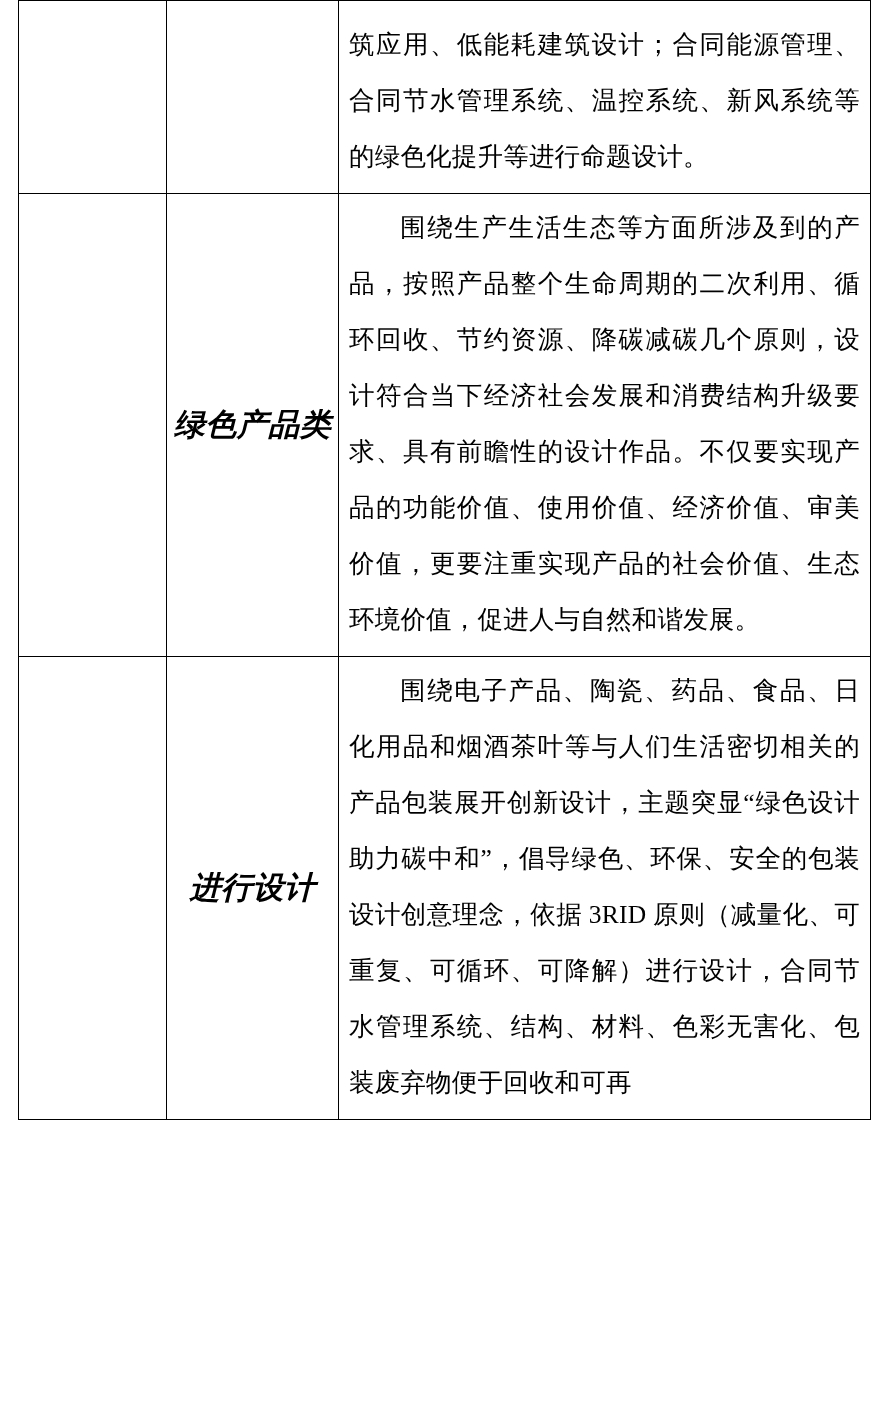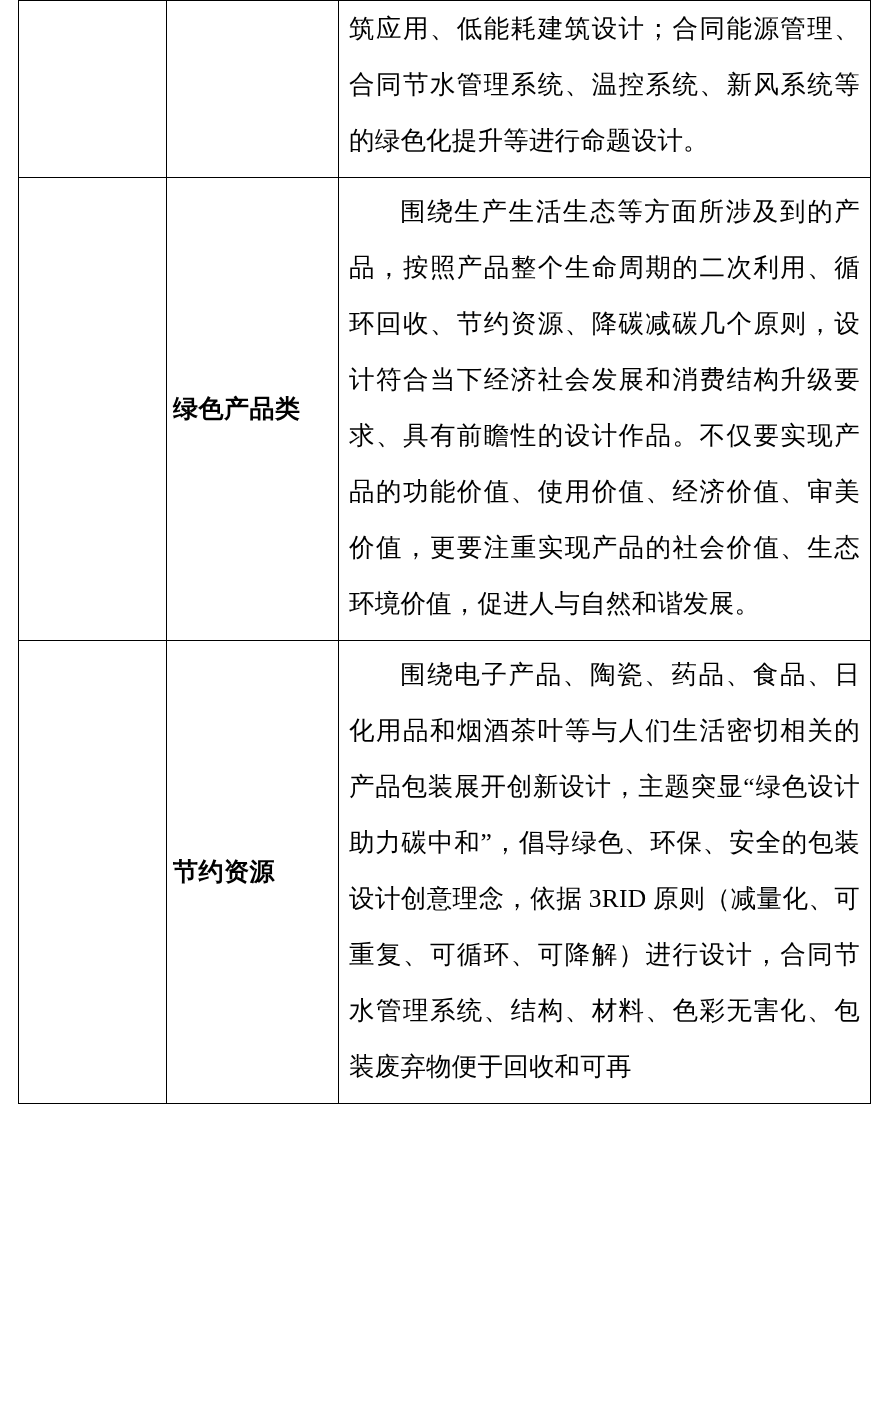--- a/index.html
+++ b/index.html
@@ -36,41 +36,43 @@
     vertical-align: middle;
     padding: 0;
   }
   td.cut-top {
     border-top: none;
   }
   td.cut-bottom {
     border-bottom: none;
   }
   .cat-label {
+    text-align: center;
     font-family: "Liberation Serif", "DejaVu Serif", serif;
     font-weight: bold;
-    font-size: 25px;
+    font-size: 31px;
     letter-spacing: 0.5px;
     line-height: 1.5;
     padding: 4px 6px;
+    font-style: italic;
   }
   .body-text {
     font-family: "Liberation Serif", "DejaVu Serif", serif;
     font-size: 25.5px;
     line-height: 56px;
     text-align: justify;
     text-justify: inter-ideograph;
     padding: 6px 10px 8px 10px;
     letter-spacing: 0.2px;
   }
   .body-text.indent {
     text-indent: 2em;
   }
   .first-cell-text {
-    padding-top: 0;
+    padding-top: 16px;
   }
   .empty-cell {
     padding: 0;
   }
 </style>
 </head>
 <body>
 
 <div class="page">
   <table class="doc-table">
@@ -92,21 +94,21 @@
         <td>
           <div class="cat-label">绿色产品类</div>
         </td>
         <td>
           <div class="body-text indent">围绕生产生活生态等方面所涉及到的产品，按照产品整个生命周期的二次利用、循环回收、节约资源、降碳减碳几个原则，设计符合当下经济社会发展和消费结构升级要求、具有前瞻性的设计作品。不仅要实现产品的功能价值、使用价值、经济价值、审美价值，更要注重实现产品的社会价值、生态环境价值，促进人与自然和谐发展。</div>
         </td>
       </tr>
       <tr>
         <td class="cut-bottom empty-cell"></td>
         <td class="cut-bottom">
-          <div class="cat-label">节约资源</div>
+          <div class="cat-label">进行设计</div>
         </td>
         <td class="cut-bottom">
           <div class="body-text indent">围绕电子产品、陶瓷、药品、食品、日化用品和烟酒茶叶等与人们生活密切相关的产品包装展开创新设计，主题突显“绿色设计助力碳中和”，倡导绿色、环保、安全的包装设计创意理念，依据 3RID 原则（减量化、可重复、可循环、可降解）进行设计，合同节水管理系统、结构、材料、色彩无害化、包装废弃物便于回收和可再</div>
         </td>
       </tr>
     </tbody>
   </table>
 </div>
 
 </body></html>

